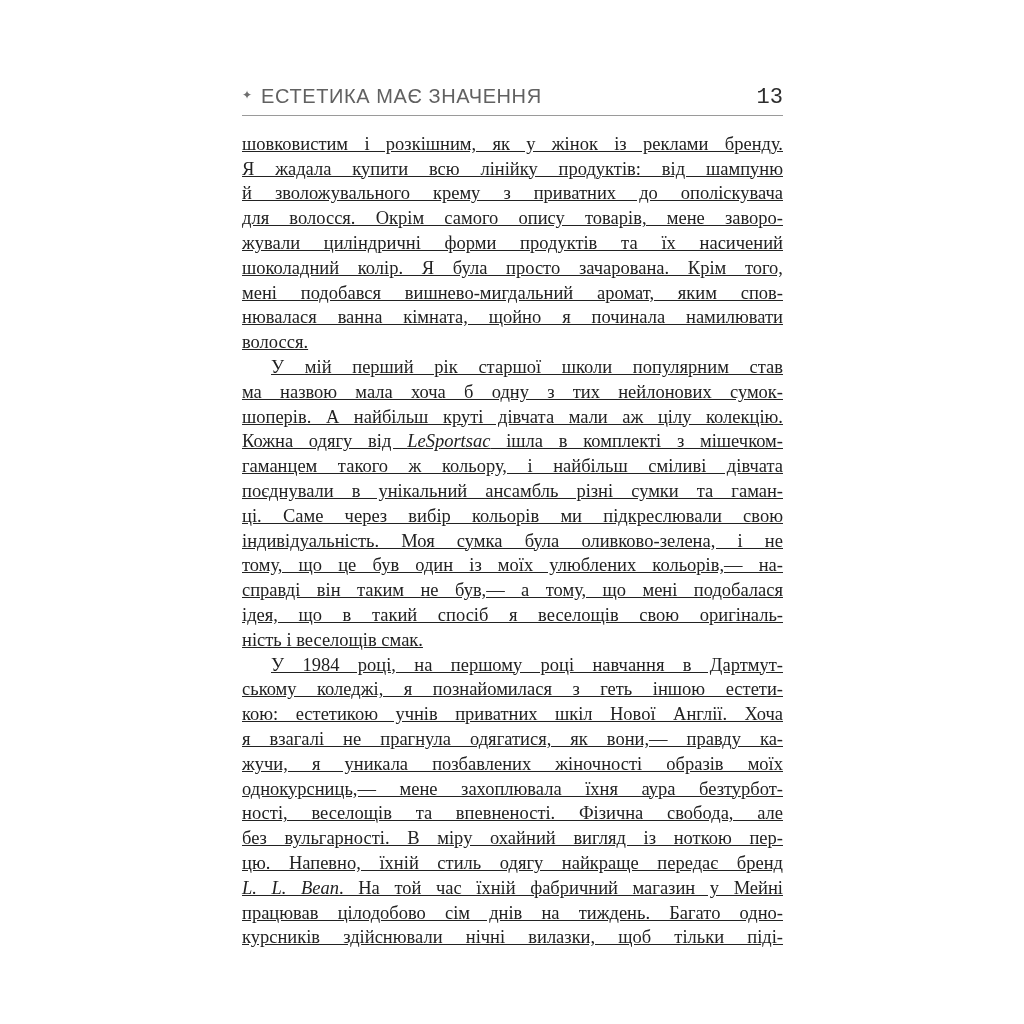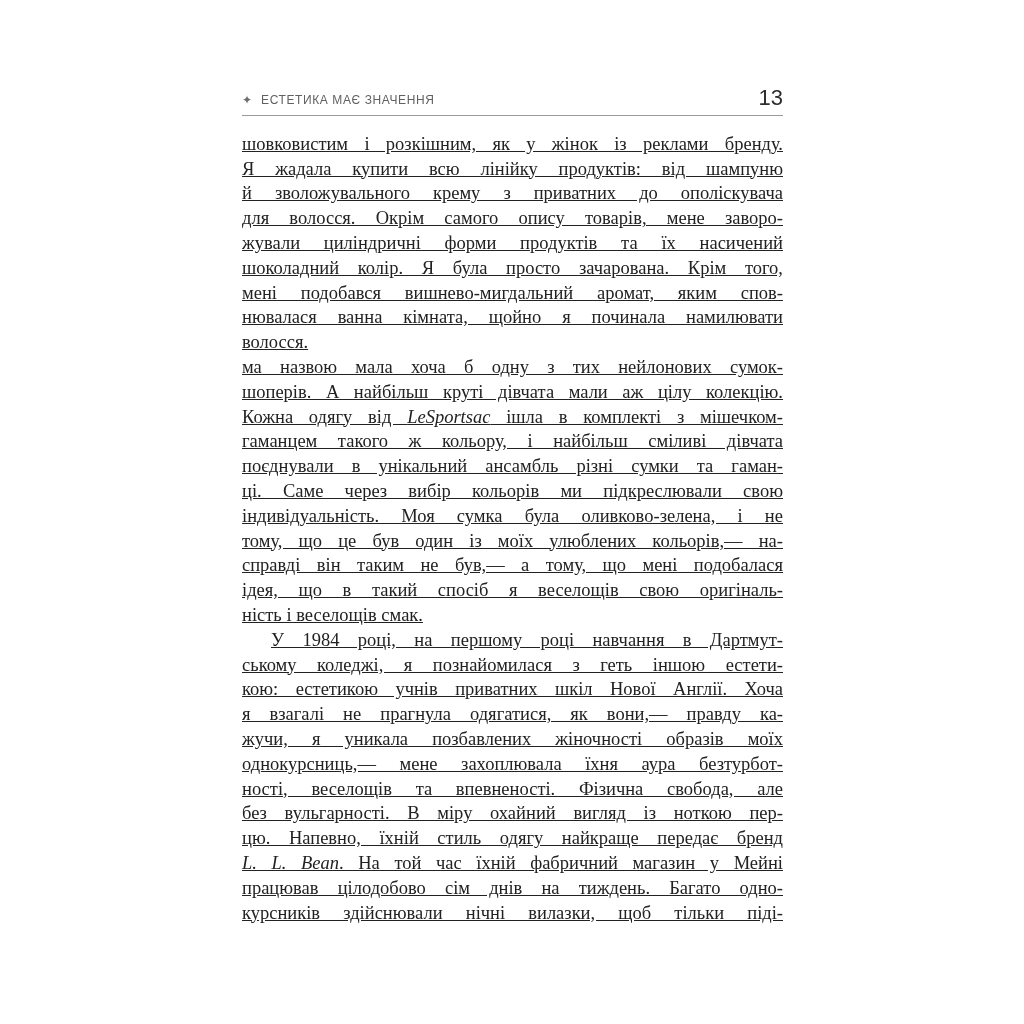--- a/index.html
+++ b/index.html
@@ -34,27 +34,27 @@
   .ornament {
     color: #6e6e6e;
     font-family: "DejaVu Sans", sans-serif;
     font-size: 12px;
     line-height: 1;
     position: relative;
     top: -1px;
   }
   .running-title {
     font-family: "Liberation Sans", sans-serif;
-    font-size: 12px;
+    font-size: 20px;
     color: #616161;
     letter-spacing: 0.6px;
     line-height: 1.2;
   }
   .page-number {
-    font-family: Liberation Sans, sans-serif;
+    font-family: Liberation Mono, monospace;
     font-size: 22px;
     color: #2d2d2d;
     line-height: 0.9;
     margin-top: 32px;
   }
   .body-text {
     margin-top: 16px;
     font-family: "Liberation Serif", serif;
     font-size: 18.5px;
     color: #222222;
@@ -89,20 +89,21 @@
   <div class="body-text">
       <div class="line"><span>шовковистим і розкішним, як у жінок із реклами бренду.</span></div>
       <div class="line"><span>Я жадала купити всю лінійку продуктів: від шампуню</span></div>
       <div class="line"><span>й зволожувального крему з приватних до ополіскувача</span></div>
       <div class="line"><span>для волосся. Окрім самого опису товарів, мене заворо-</span></div>
       <div class="line"><span>жували циліндричні форми продуктів та їх насичений</span></div>
       <div class="line"><span>шоколадний колір. Я була просто зачарована. Крім того,</span></div>
       <div class="line"><span>мені подобався вишнево-мигдальний аромат, яким спов-</span></div>
       <div class="line"><span>нювалася ванна кімната, щойно я починала намилювати</span></div>
       <div class="line end"><span>волосся.</span></div>
+      <div class="line indent"><span>У мій перший рік старшої школи популярним став</span></div>
       <div class="line"><span>ма назвою мала хоча б одну з тих нейлонових сумок-</span></div>
       <div class="line"><span>шоперів. А найбільш круті дівчата мали аж цілу колекцію.</span></div>
       <div class="line"><span>Кожна одягу від </span><span class="it">LeSportsac</span><span> ішла в комплекті з мішечком-</span></div>
       <div class="line"><span>гаманцем такого ж кольору, і найбільш сміливі дівчата</span></div>
       <div class="line"><span>поєднували в унікальний ансамбль різні сумки та гаман-</span></div>
       <div class="line"><span>ці. Саме через вибір кольорів ми підкреслювали свою</span></div>
       <div class="line"><span>індивідуальність. Моя сумка була оливково-зелена, і не</span></div>
       <div class="line"><span>тому, що це був один із моїх улюблених кольорів,— на-</span></div>
       <div class="line"><span>справді він таким не був,— а тому, що мені подобалася</span></div>
       <div class="line"><span>ідея, що в такий спосіб я веселощів свою оригіналь-</span></div>

